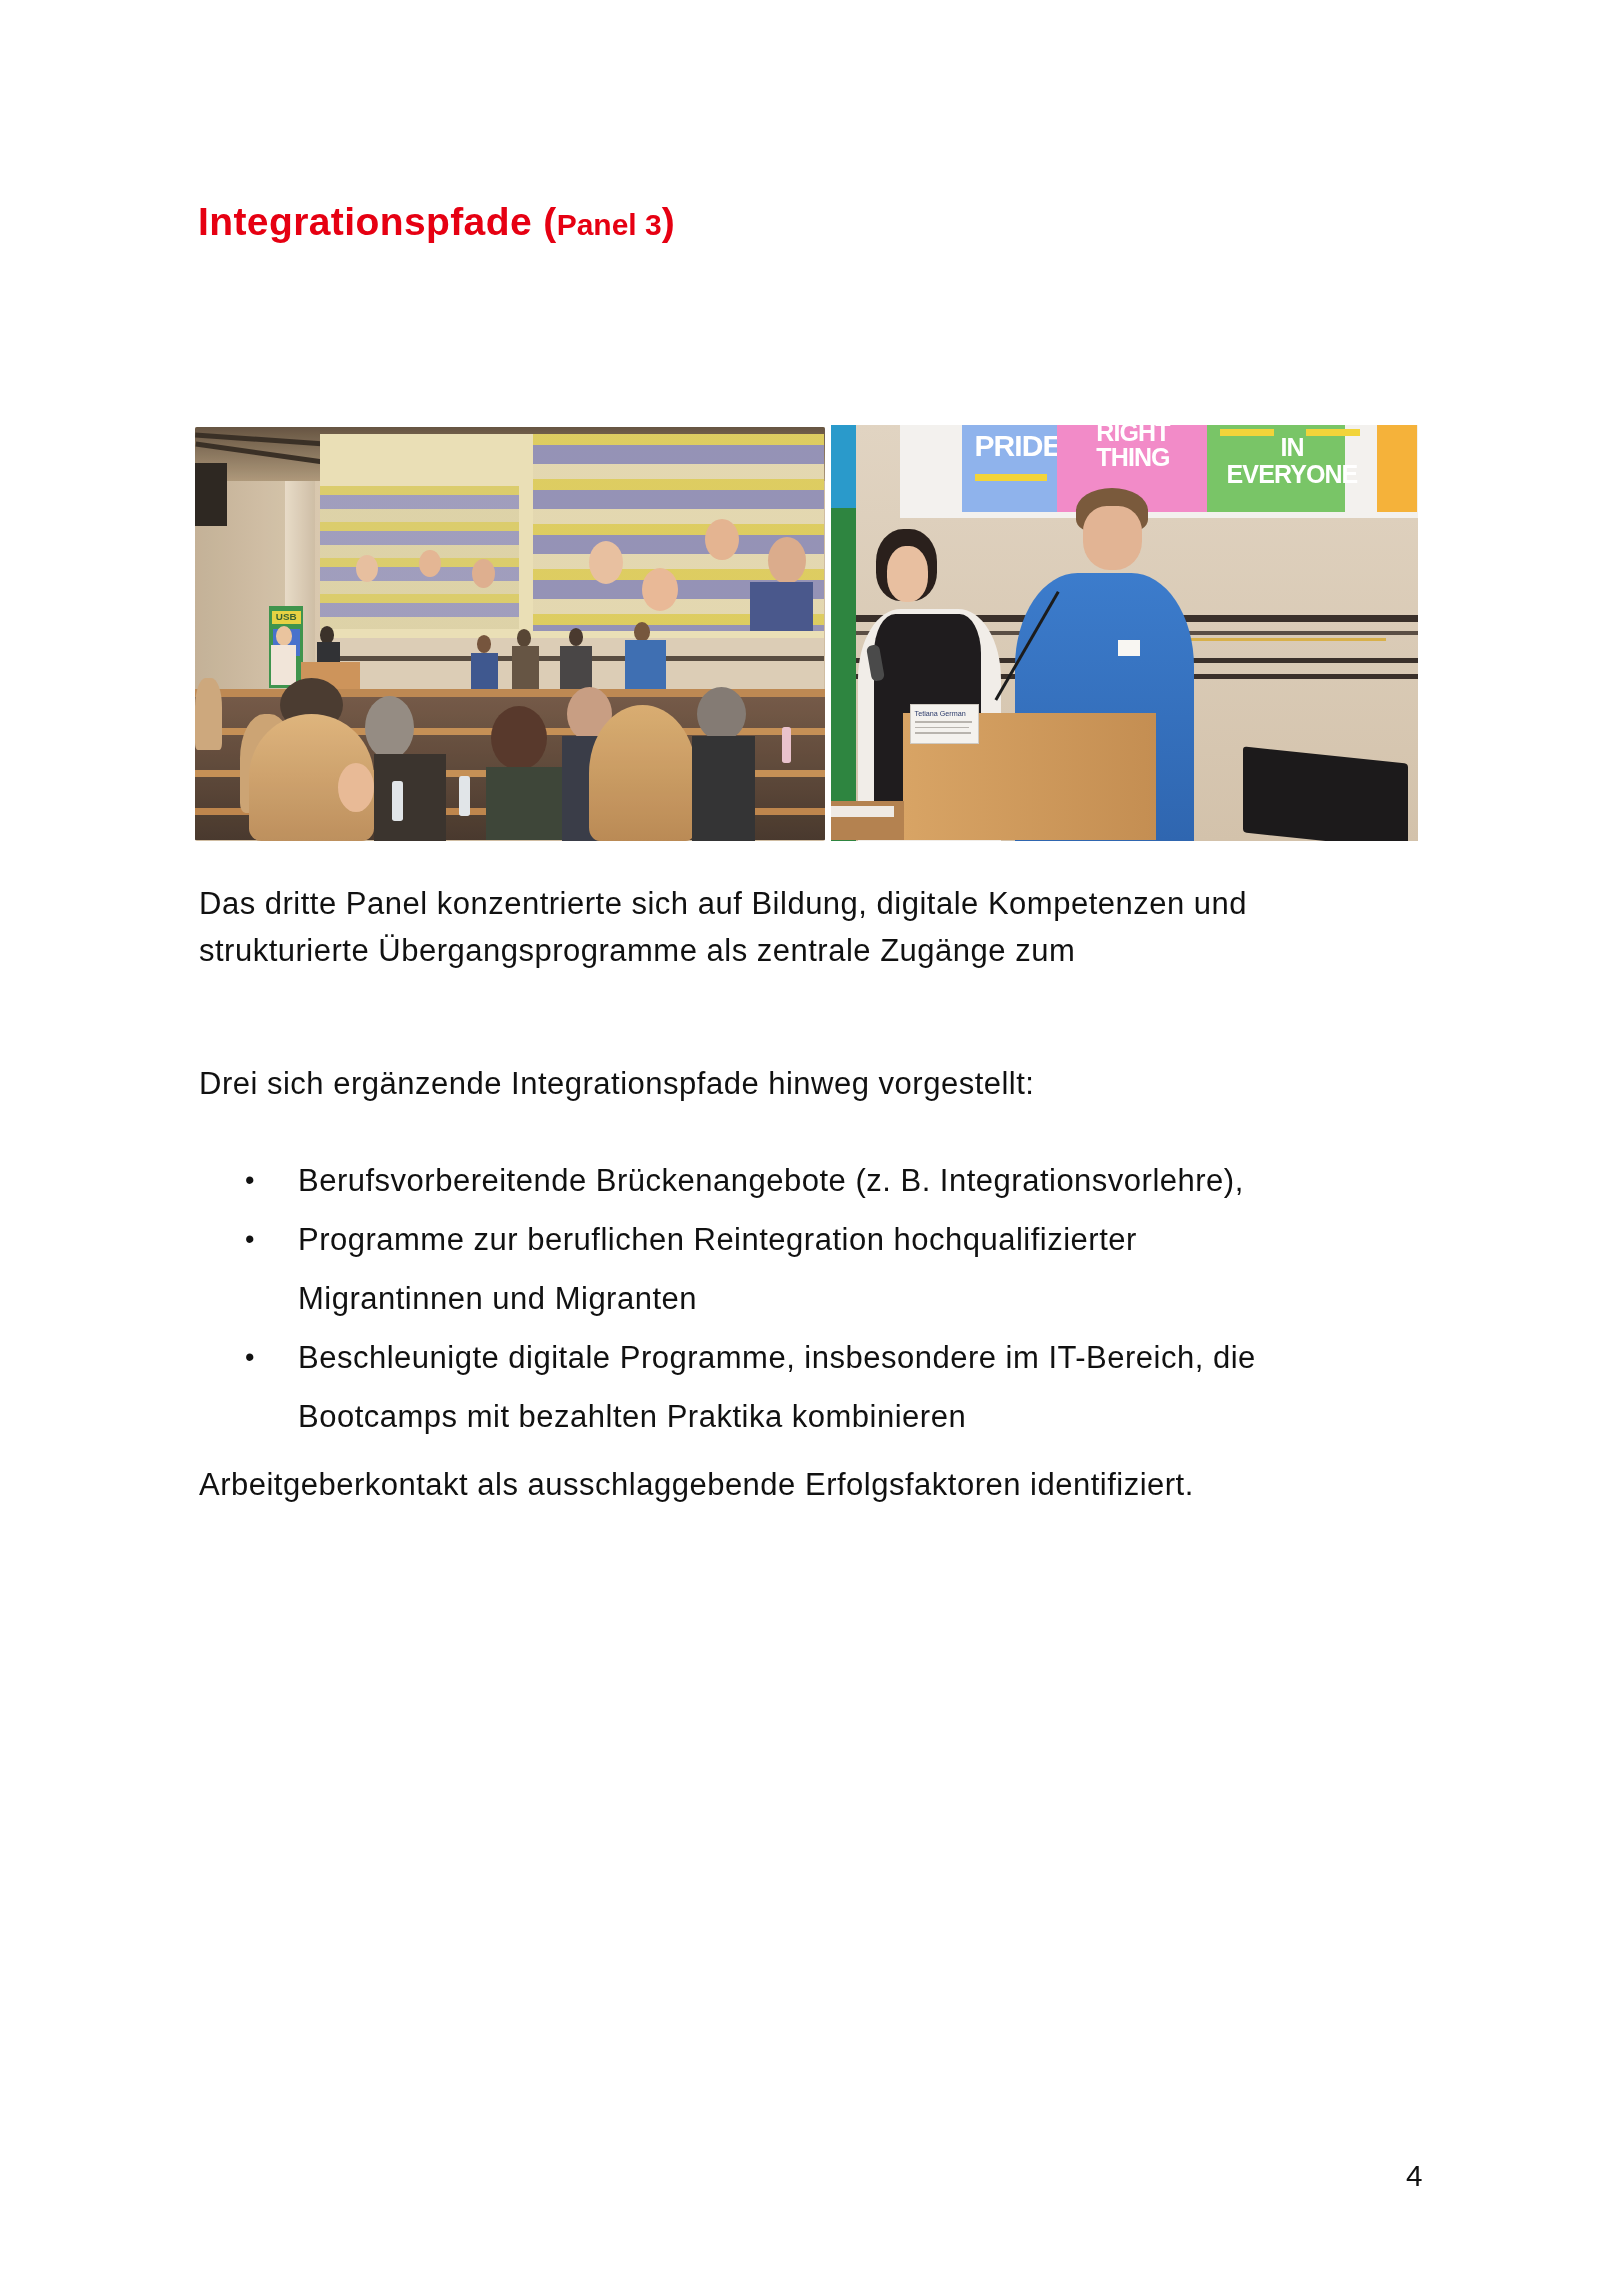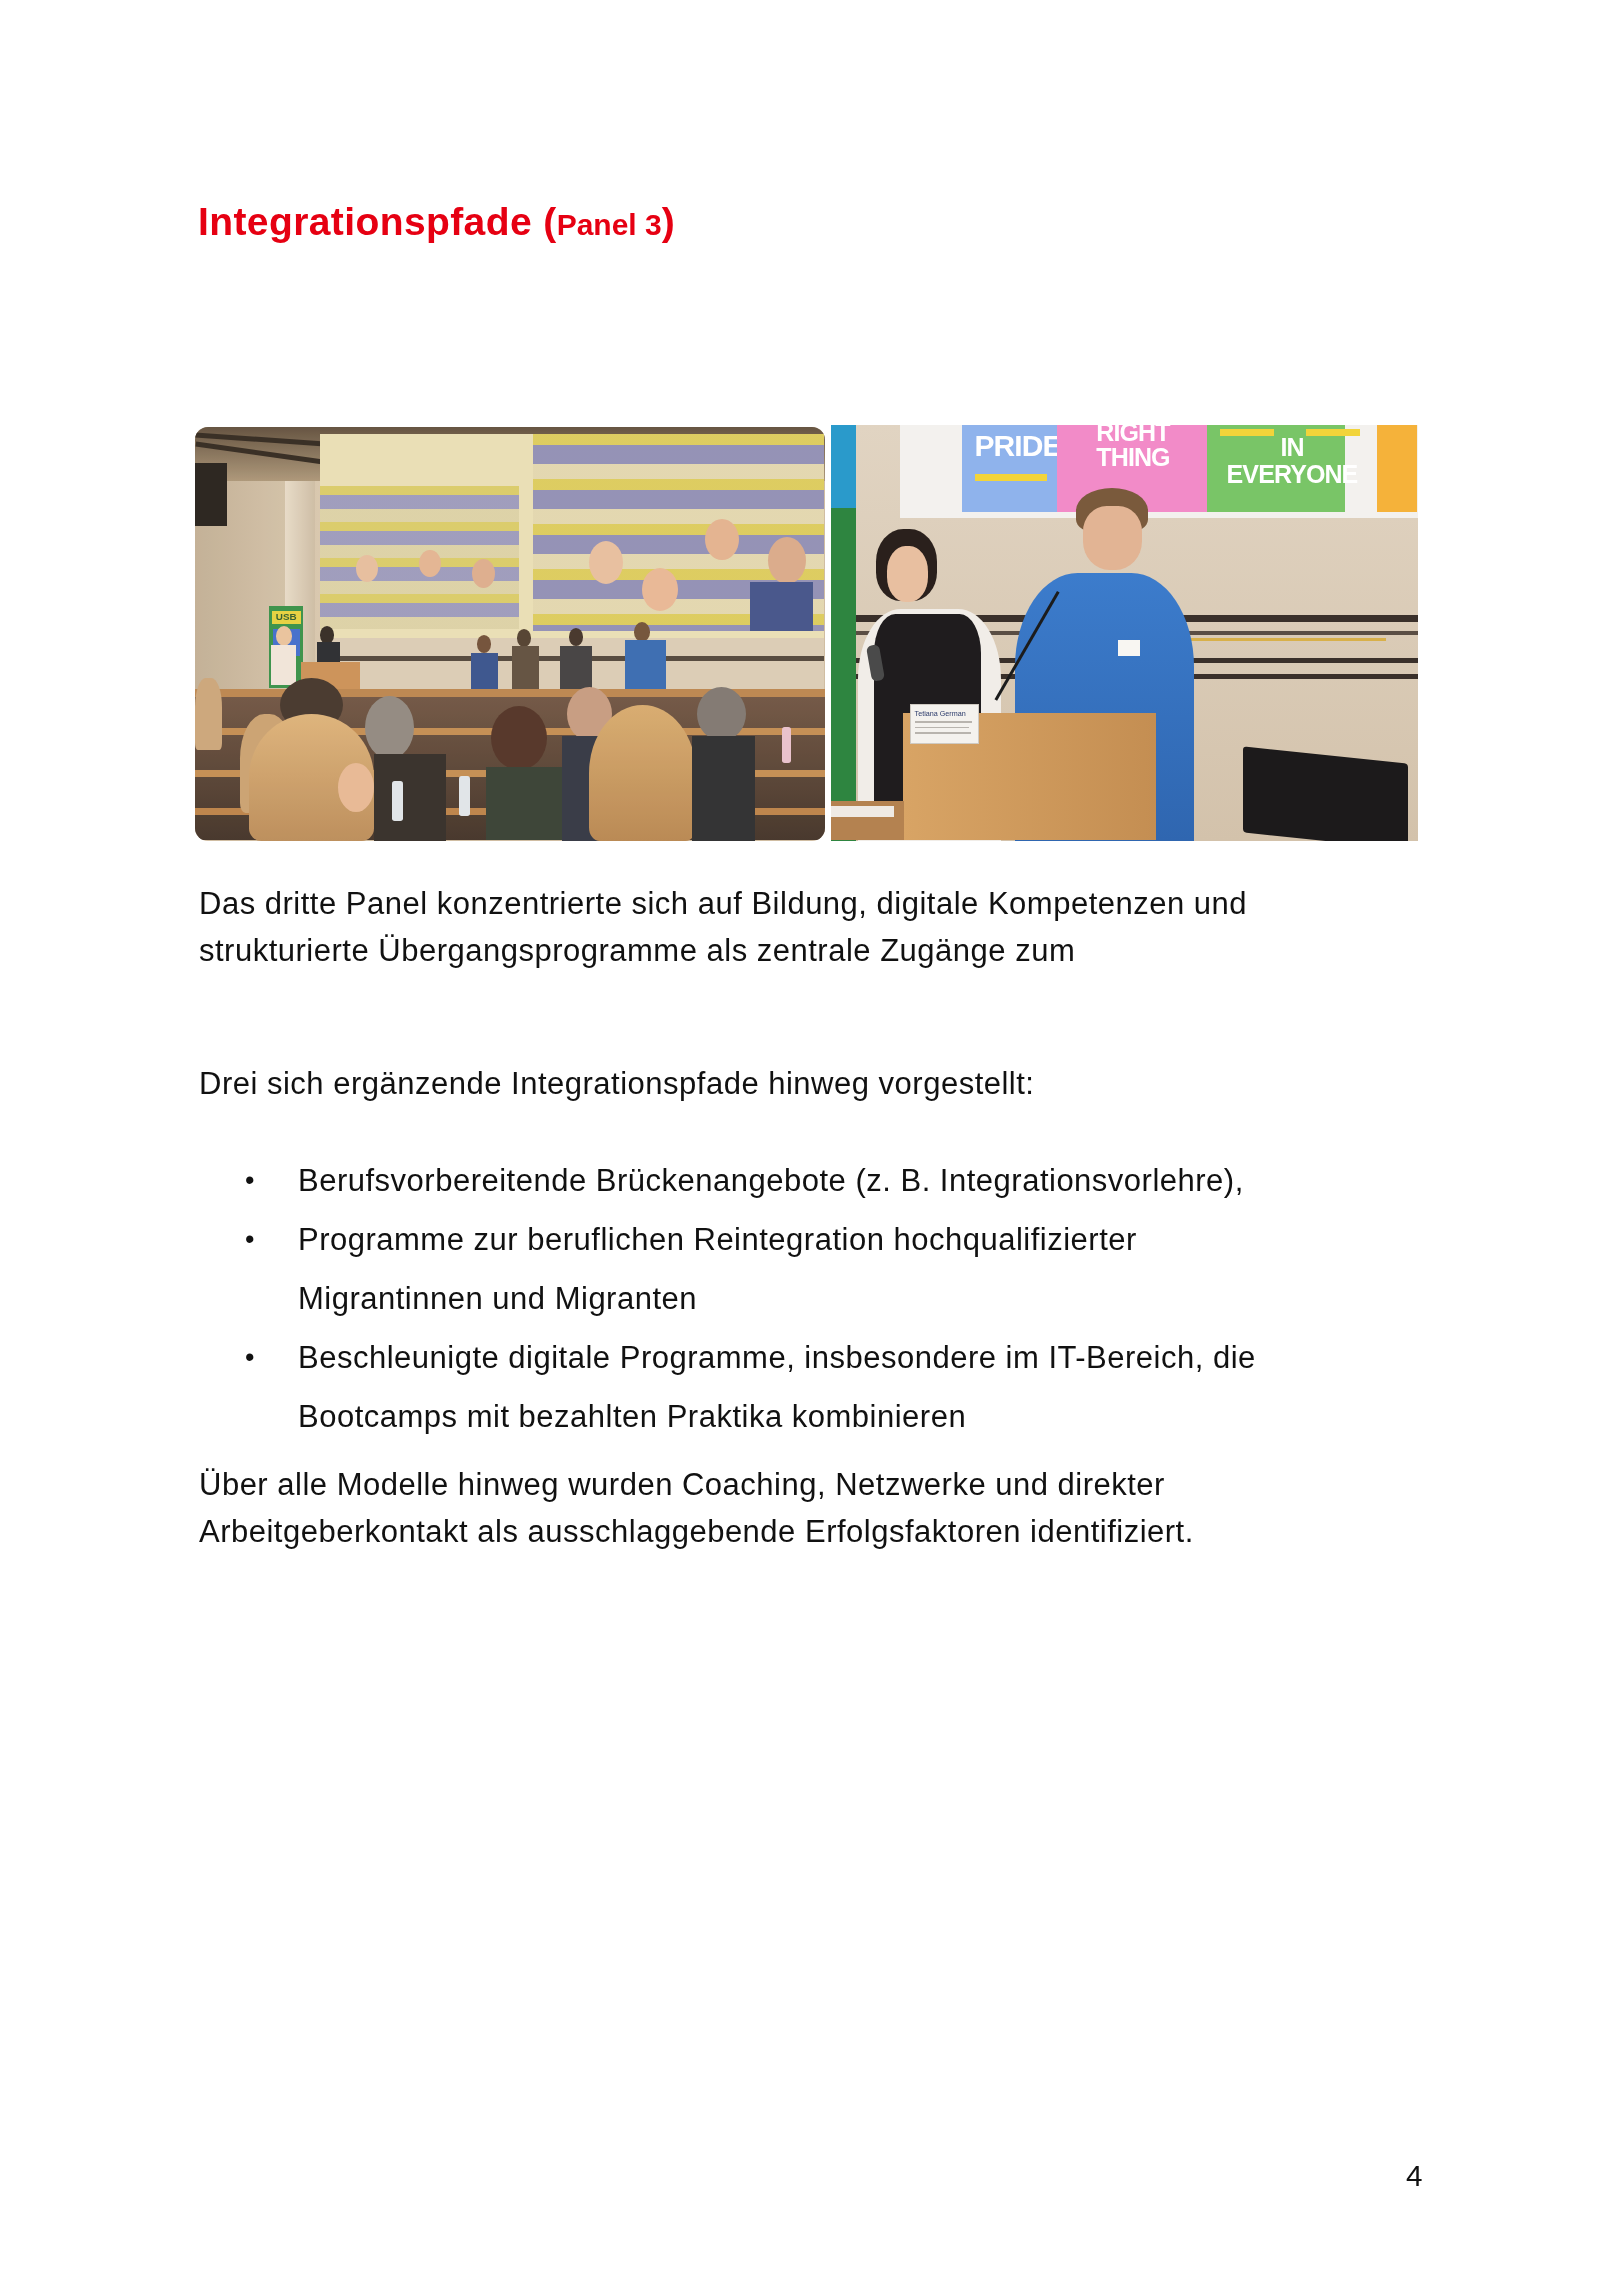--- a/index.html
+++ b/index.html
@@ -12,21 +12,21 @@
   
   .heading {
     left: 198px; top: 196px; width: 1254px;
     font-family: "Liberation Sans", sans-serif; font-weight: bold;
     font-size: 39px; line-height: 51px; letter-spacing: 0.4px; color: #e60012;
   }
   .heading .line { display: block; white-space: nowrap; }
   .heading .small { font-size: 30px; letter-spacing: 0; }
 
   
-  .photo { overflow: hidden; border-radius: 13px; }
+  .photo { overflow: hidden; border-radius: 2px; }
   .photo-left  { left: 195px; top: 427px; width: 630px; height: 414px; background: #cdbba2; }
   .photo-right { left: 831px; top: 425px; width: 587px; height: 416px; background: #d8c8b3; border-radius: 0 0 0 0; }
   .shape { position: absolute; }
 
   
   .para {
     left: 199px; width: 1272px;
     font-size: 31px; line-height: 47px; letter-spacing: 0.5px; color: #111111;
   }
   .para .line { display: block; white-space: nowrap; }
@@ -206,18 +206,17 @@
     <span class="line">Migrantinnen und Migranten</span>
   </li>
   <li>
     <span class="bullet">•</span>
     <span class="line">Beschleunigte digitale Programme, insbesondere im IT-Bereich, die</span>
     <span class="line">Bootcamps mit bezahlten Praktika kombinieren</span>
   </li>
 </ul>
 
 <div class="abs para" style="top:1461px;">
-  <span class="line">Über alle Modelle hinweg wurden Coaching, Netzwerke und direkter</span>
   <span class="line">Arbeitgeberkontakt als ausschlaggebende Erfolgsfaktoren identifiziert.</span>
 </div>
 
 <div class="abs pagenum">4</div>
 
 
 </body></html>

